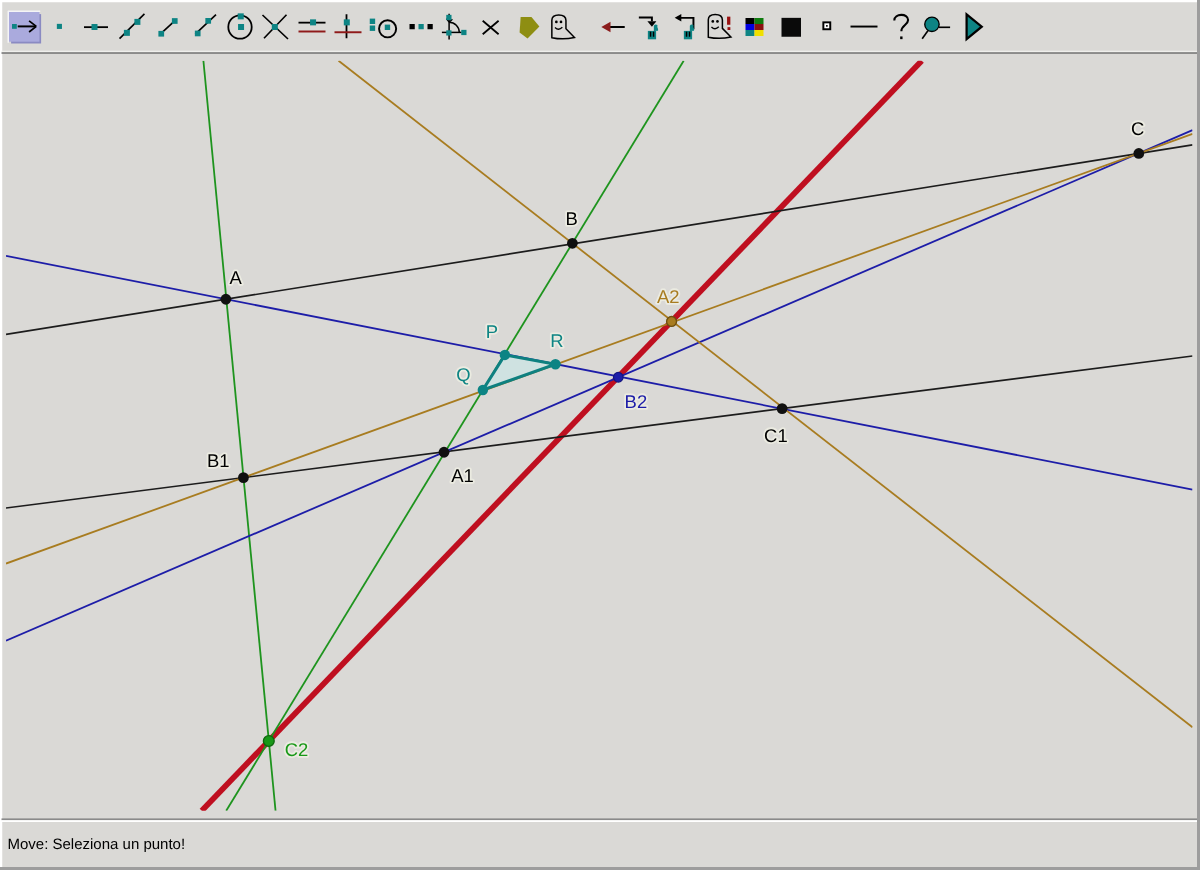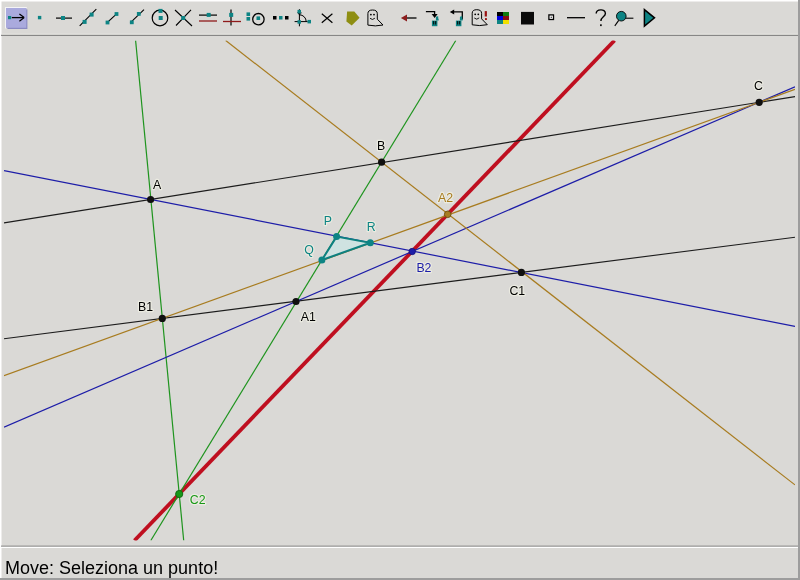--- a/index.html
+++ b/index.html
@@ -1,19 +1,19 @@
 <!DOCTYPE html>
 <html><head>
 <meta charset="utf-8">
 <style>
   html,body{margin:0;padding:0;}
   body{width:800px;height:580px;overflow:hidden;background:#dad9d6;
        font-family:"Liberation Sans", sans-serif;position:relative;}
   #frame{position:absolute;left:0;top:0;width:800px;height:580px;}
-  #statusText{position:absolute;left:5px;top:558px;font-size:18px;color:#000;}
+  #statusText{position:absolute;left:5px;top:558px;font-size:10px;color:#000;}
 </style>
 </head>
 <body>
 <svg id="frame" width="800" height="580" viewBox="0 0 800 580">
 
   <rect x="0" y="0" width="800" height="580" fill="#dad9d6"></rect>
 
   <rect x="0" y="0" width="800" height="1.5" fill="#ffffff"></rect>
   <rect x="0" y="0" width="1.5" height="580" fill="#ffffff"></rect>
   <rect x="798" y="0" width="2" height="580" fill="#9d9d9d"></rect>

